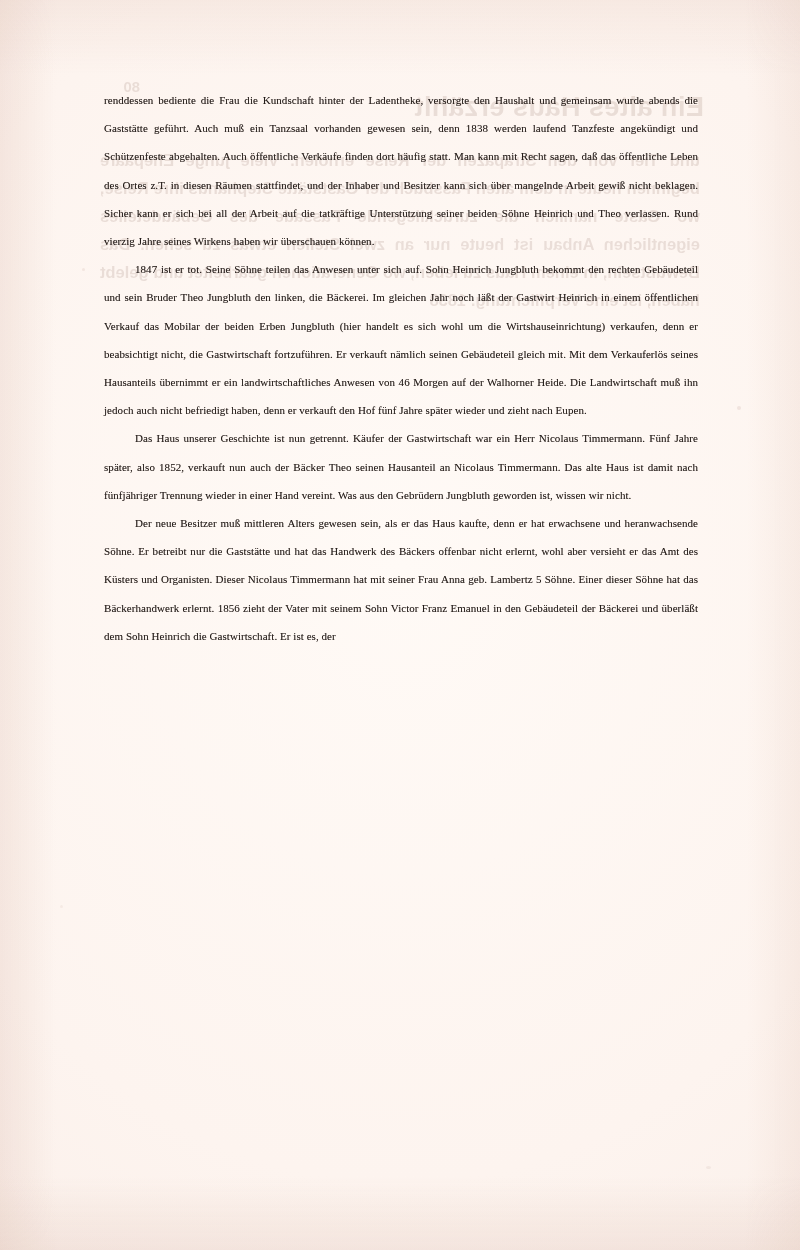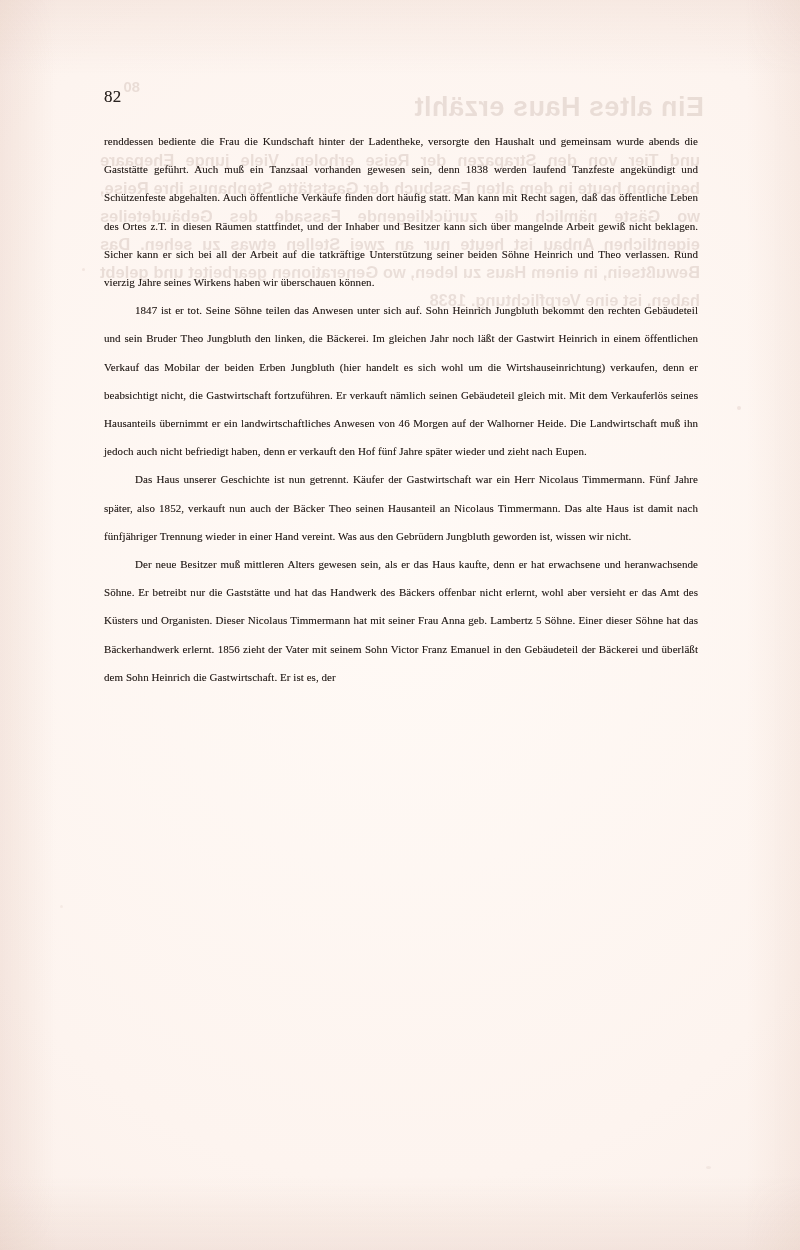--- a/index.html
+++ b/index.html
@@ -132,21 +132,20 @@
   </div>
 
   <div class="paper-texture"></div>
   <div class="paper-speck" style="left:82px;  top:268px; width:3px;  height:3px;"></div>
   <div class="paper-speck" style="left:737px; top:406px; width:4px;  height:4px; opacity:.35;"></div>
   <div class="paper-speck" style="left:706px; top:1166px; width:5px; height:3px; opacity:.25;"></div>
   <div class="paper-speck" style="left:60px;  top:905px; width:3px;  height:3px; opacity:.22;"></div>
 
   <div class="textblock">
 
-    <div class="folio">82</div>
 
     <div class="body">
       <p>renddessen bediente die Frau die Kundschaft hinter der Ladentheke, versorgte den Haushalt und gemeinsam wurde abends die Gaststätte geführt. Auch muß ein Tanzsaal vorhanden gewesen sein, denn 1838 werden laufend Tanzfeste angekündigt und Schützenfeste abgehalten. Auch öffentliche Verkäufe finden dort häufig statt. Man kann mit Recht sagen, daß das öffentliche Leben des Ortes z.T. in diesen Räumen stattfindet, und der Inhaber und Besitzer kann sich über mangelnde Arbeit gewiß nicht beklagen. Sicher kann er sich bei all der Arbeit auf die tatkräftige Unterstützung seiner beiden Söhne Heinrich und Theo verlassen. Rund vierzig Jahre seines Wirkens haben wir überschauen können.</p>
       <p class="indent">1847 ist er tot. Seine Söhne teilen das Anwesen unter sich auf. Sohn Heinrich Jungbluth bekommt den rechten Gebäudeteil und sein Bruder Theo Jungbluth den linken, die Bäckerei. Im gleichen Jahr noch läßt der Gastwirt Heinrich in einem öffentlichen Verkauf das Mobilar der beiden Erben Jungbluth (hier handelt es sich wohl um die Wirtshauseinrichtung) verkaufen, denn er beabsichtigt nicht, die Gastwirtschaft fortzuführen. Er verkauft nämlich seinen Gebäudeteil gleich mit. Mit dem Verkauferlös seines Hausanteils übernimmt er ein landwirtschaftliches Anwesen von 46 Morgen auf der Walhorner Heide. Die Landwirtschaft muß ihn jedoch auch nicht befriedigt haben, denn er verkauft den Hof fünf Jahre später wieder und zieht nach Eupen.</p>
       <p class="indent">Das Haus unserer Geschichte ist nun getrennt. Käufer der Gastwirtschaft war ein Herr Nicolaus Timmermann. Fünf Jahre später, also 1852, verkauft nun auch der Bäcker Theo seinen Hausanteil an Nicolaus Timmermann. Das alte Haus ist damit nach fünfjähriger Trennung wieder in einer Hand vereint. Was aus den Gebrüdern Jungbluth geworden ist, wissen wir nicht.</p>
       <p class="indent">Der neue Besitzer muß mittleren Alters gewesen sein, als er das Haus kaufte, denn er hat erwachsene und heranwachsende Söhne. Er betreibt nur die Gaststätte und hat das Handwerk des Bäckers offenbar nicht erlernt, wohl aber versieht er das Amt des Küsters und Organisten. Dieser Nicolaus Timmermann hat mit seiner Frau Anna geb. Lambertz 5 Söhne. Einer dieser Söhne hat das Bäckerhandwerk erlernt. 1856 zieht der Vater mit seinem Sohn Victor Franz Emanuel in den Gebäudeteil der Bäckerei und überläßt dem Sohn Heinrich die Gastwirtschaft. Er ist es, der</p>
     </div>
 
   </div>
 </div>

